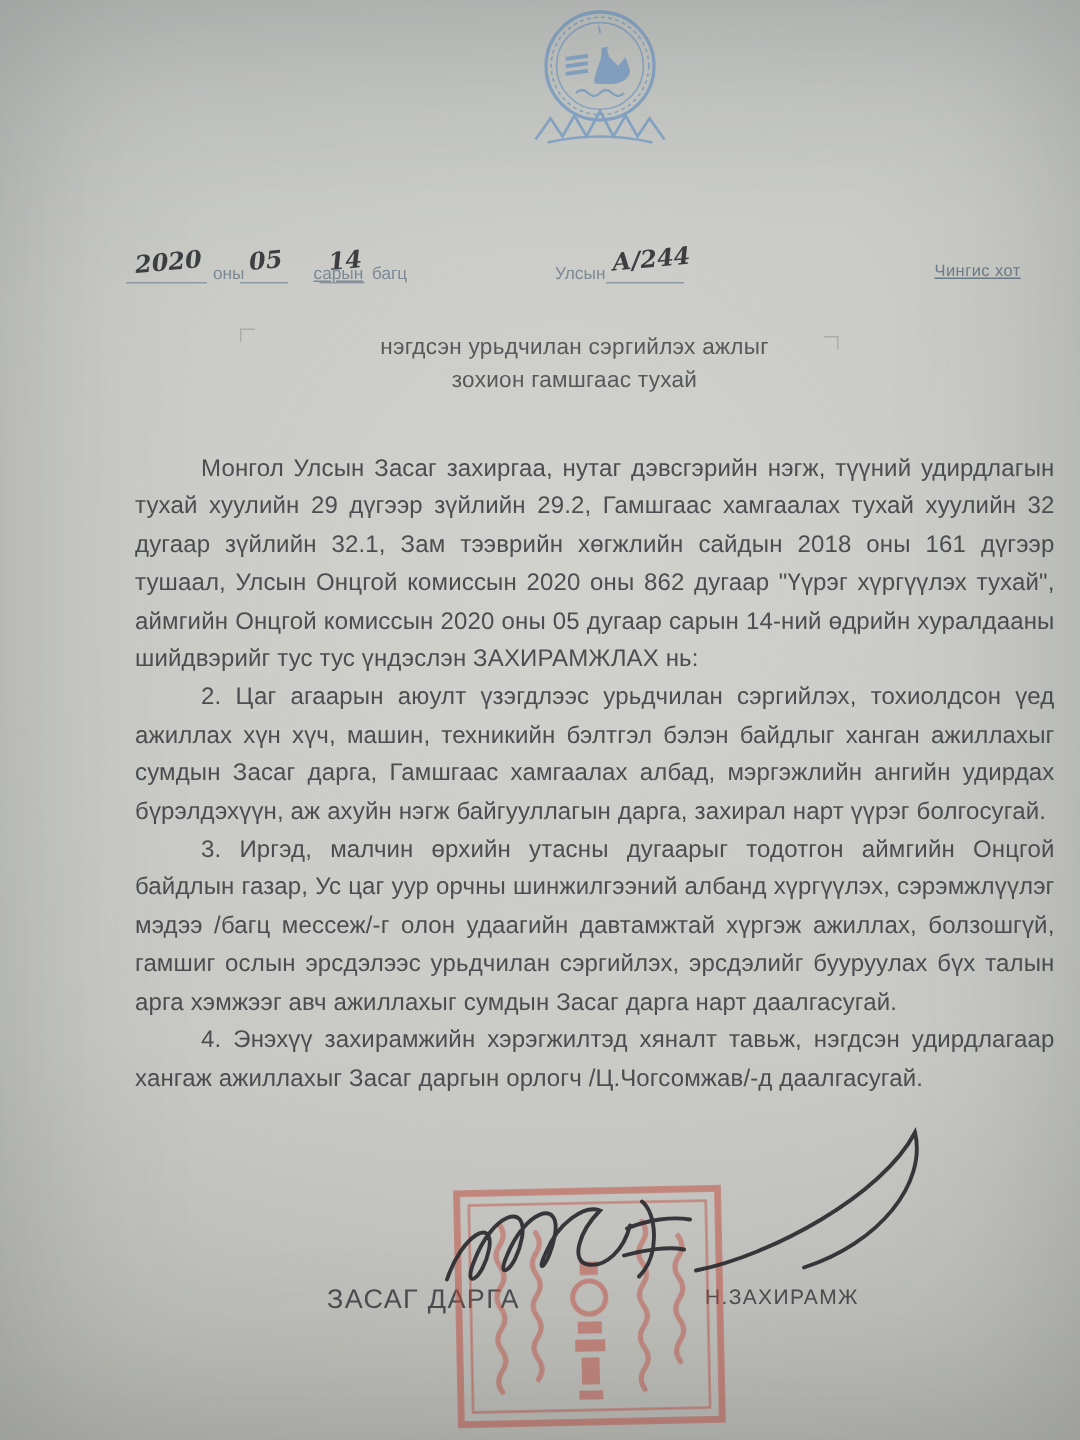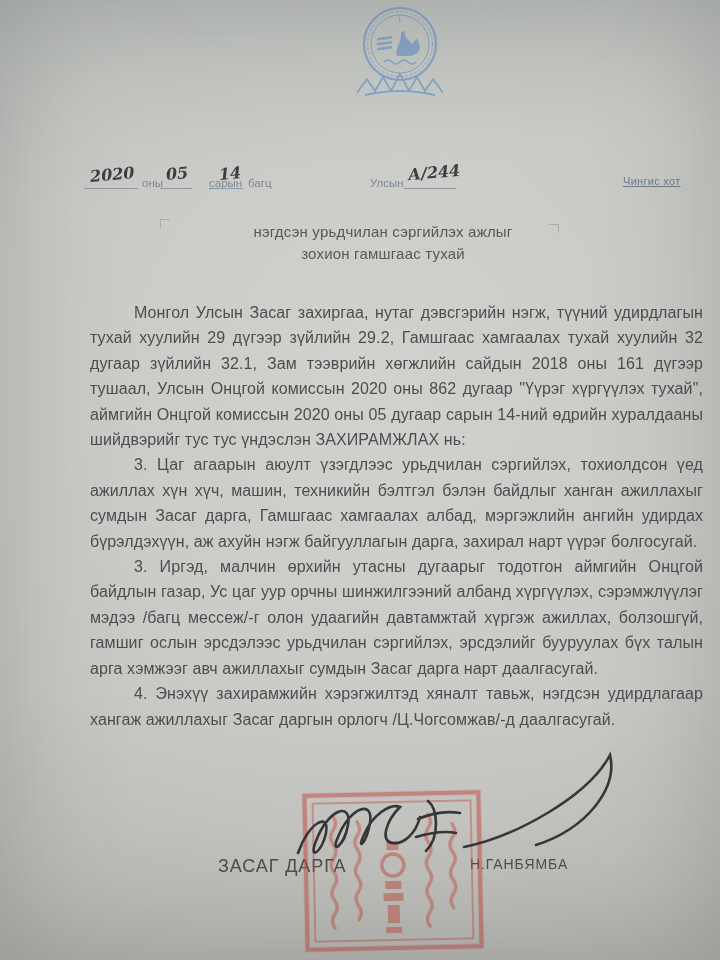--- a/index.html
+++ b/index.html
@@ -100,27 +100,27 @@
 
   <span class="cropmark l"></span>
   <span class="cropmark r"></span>
   <div class="subject">
     <div>нэгдсэн урьдчилан сэргийлэх ажлыг</div>
     <div>зохион гамшгаас тухай</div>
   </div>
 
   <div class="bodytext">
     <p>Монгол Улсын Засаг захиргаа, нутаг дэвсгэрийн нэгж, түүний удирдлагын тухай хуулийн 29 дүгээр зүйлийн 29.2, Гамшгаас хамгаалах тухай хуулийн 32 дугаар зүйлийн 32.1, Зам тээврийн хөгжлийн сайдын 2018 оны 161 дүгээр тушаал, Улсын Онцгой комиссын 2020 оны 862 дугаар "Үүрэг хүргүүлэх тухай", аймгийн Онцгой комиссын 2020 оны 05 дугаар сарын 14-ний өдрийн хуралдааны шийдвэрийг тус тус үндэслэн ЗАХИРАМЖЛАХ нь:</p>
-    <p>3. Цаг агаарын аюулт үзэгдлээс урьдчилан сэргийлэх, тохиолдсон үед ажиллах хүн хүч, машин, техникийн бэлтгэл бэлэн байдлыг ханган ажиллахыг сумдын Засаг дарга, Гамшгаас хамгаалах албад, мэргэжлийн ангийн удирдах бүрэлдэхүүн, аж ахуйн нэгж байгууллагын дарга, захирал нарт үүрэг болгосугай.</p>
+    <p>2. Цаг агаарын аюулт үзэгдлээс урьдчилан сэргийлэх, тохиолдсон үед ажиллах хүн хүч, машин, техникийн бэлтгэл бэлэн байдлыг ханган ажиллахыг сумдын Засаг дарга, Гамшгаас хамгаалах албад, мэргэжлийн ангийн удирдах бүрэлдэхүүн, аж ахуйн нэгж байгууллагын дарга, захирал нарт үүрэг болгосугай.</p>
     <p>3. Иргэд, малчин өрхийн утасны дугаарыг тодотгон аймгийн Онцгой байдлын газар, Ус цаг уур орчны шинжилгээний албанд хүргүүлэх, сэрэмжлүүлэг мэдээ /багц мессеж/-г олон удаагийн давтамжтай хүргэж ажиллах, болзошгүй, гамшиг ослын эрсдэлээс урьдчилан сэргийлэх, эрсдэлийг бууруулах бүх талын арга хэмжээг авч ажиллахыг сумдын Засаг дарга нарт даалгасугай.</p>
     <p>4. Энэхүү захирамжийн хэрэгжилтэд хяналт тавьж, нэгдсэн удирдлагаар хангаж ажиллахыг Засаг даргын орлогч /Ц.Чогсомжав/-д даалгасугай.</p>
   </div>
 
   <span class="sig-title">ЗАСАГ ДАРГА</span>
-  <span class="sig-name">Н.ГАНБЯМБА</span>
+  <span class="sig-name">Н.ЗАХИРАМЖ</span>
 
   <div class="stamp">
     <svg viewBox="0 0 186 168" width="186" height="168">
       <g stroke="#bf4538" fill="none" opacity="0.5">
         <rect x="5" y="5" width="174" height="154" stroke-width="4.5"></rect>
         <rect x="13" y="13" width="158" height="138" stroke-width="1.6"></rect>
       </g>
       <g stroke="#bf4538" fill="none" opacity="0.45" stroke-width="3.4" stroke-linecap="round">
         <path d="M33,26 q5,7 0,14 q-5,7 0,14 q5,7 0,14 q-5,7 0,14 q5,7 0,14 q-5,7 0,14 q5,7 0,14 q-5,7 0,14"></path>
         <path d="M57,32 q5,7 0,14 q-5,7 0,14 q5,7 0,14 q-5,7 0,14 q5,7 0,14 q-5,7 0,14 q5,7 0,14"></path>

